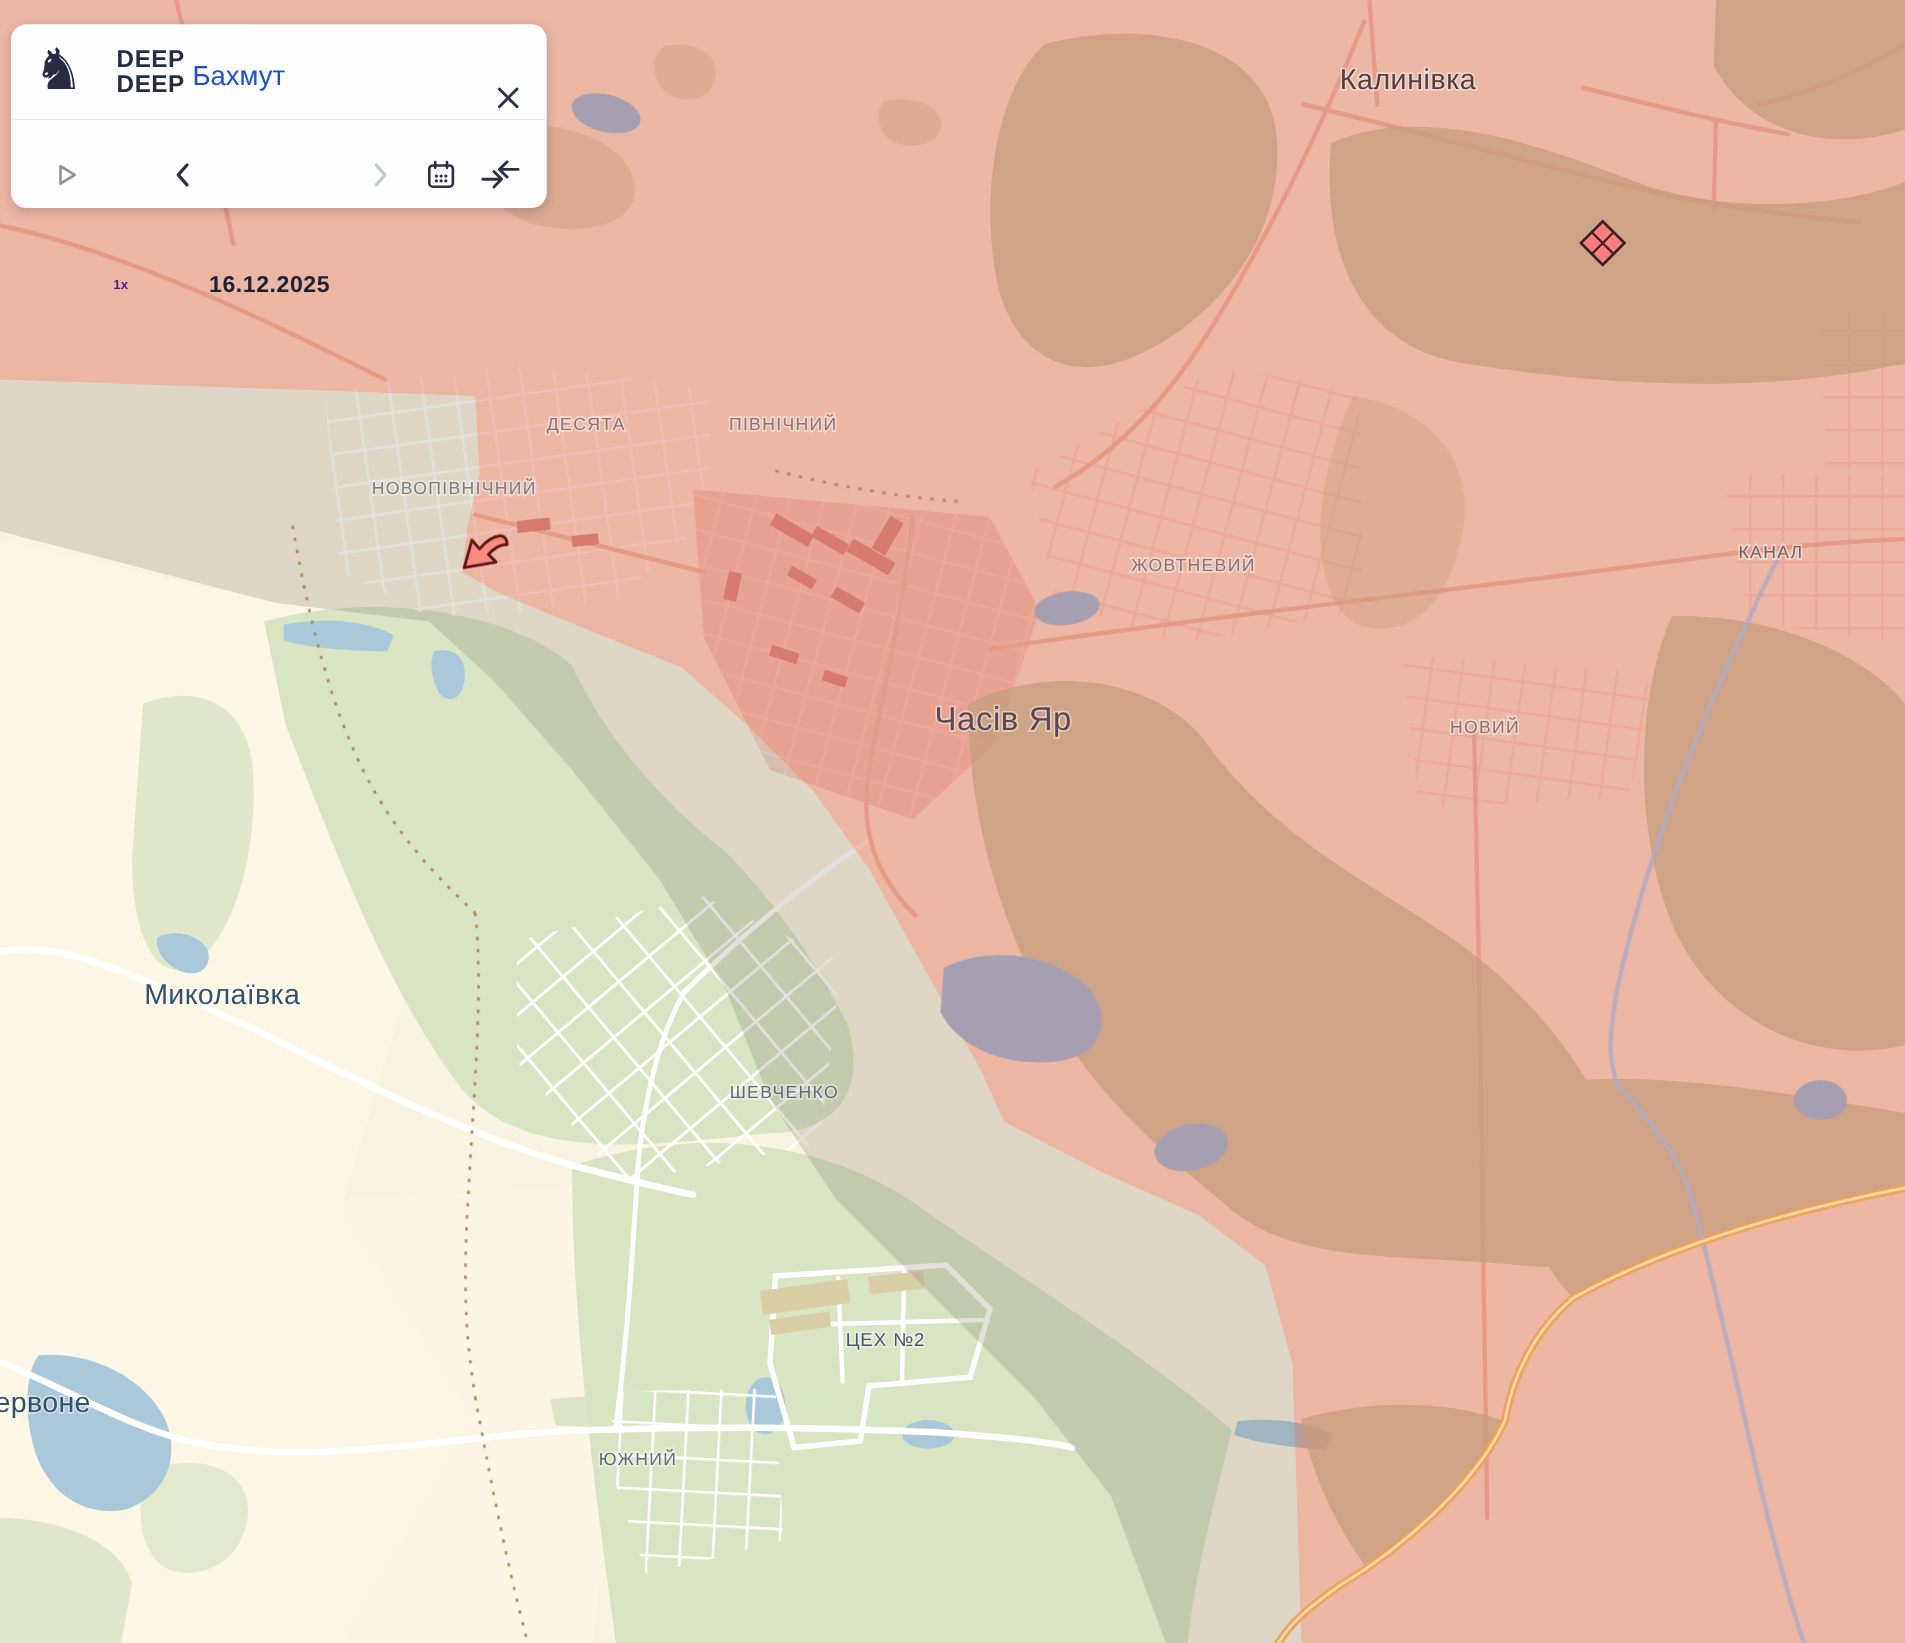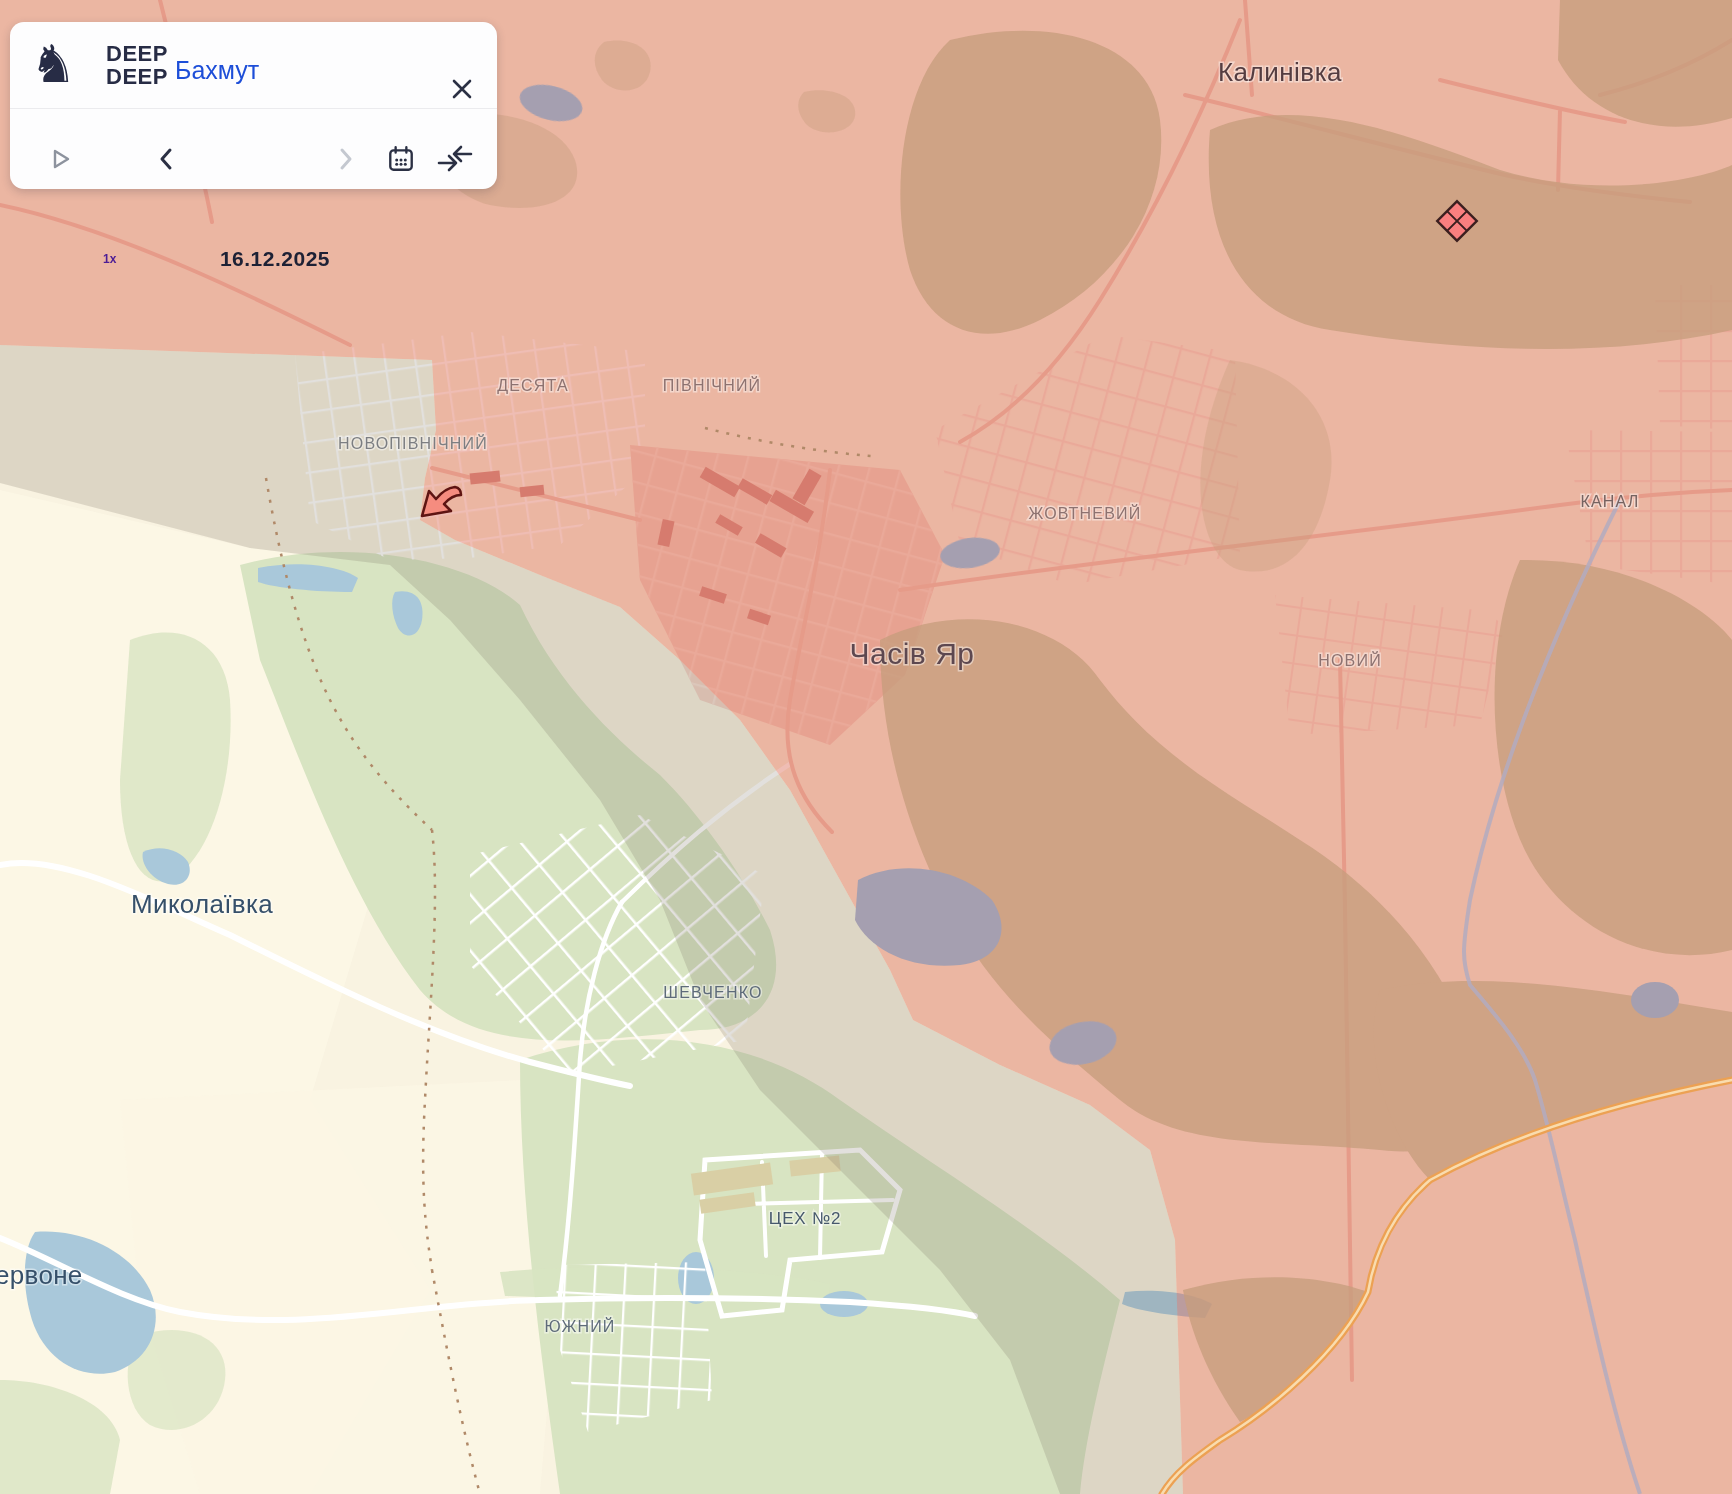--- a/index.html
+++ b/index.html
@@ -17,21 +17,21 @@
   .knight{position:absolute;left:20px;top:14px;font-size:52px;line-height:56px;color:#272c45;}
   .logotext{position:absolute;left:72px;top:20px;font-weight:bold;font-size:22px;
             line-height:23px;letter-spacing:.5px;color:#272c45;margin-left:24px;}
   .ptitle{position:absolute;left:165px;top:48px;font-size:25px;color:#1d4ed8;transform:translateY(-50%);}
   .iconbtn{position:absolute;background:none;border:none;padding:0;margin:0;cursor:pointer;
            display:flex;align-items:center;justify-content:center;}
   .closebtn{left:436px;top:52px;width:32px;height:30px;}
   .speed{position:absolute;left:93px;top:150px;transform:translateY(-50%);
          font-size:12px;font-weight:bold;color:#4c1d95;}
   .datebox{position:absolute;left:180px;top:150px;width:140px;transform:translateY(-50%);
-           text-align:right;font-size:21px;font-weight:bold;color:#1d2135;letter-spacing:.5px;}
+           text-align:left;font-size:21px;font-weight:bold;color:#1d2135;letter-spacing:.5px;}
 </style>
 </head>
 <body>
 
 <div id="stage">
 
 <svg id="map" viewBox="0 0 1732 1494" xmlns="http://www.w3.org/2000/svg">
   <defs>
     <pattern id="gw8" width="30" height="30" patternUnits="userSpaceOnUse" patternTransform="rotate(-8)">
       <path d="M0,0H30M0,0V30" stroke="#ffffff" stroke-width="4.5" fill="none"></path>

